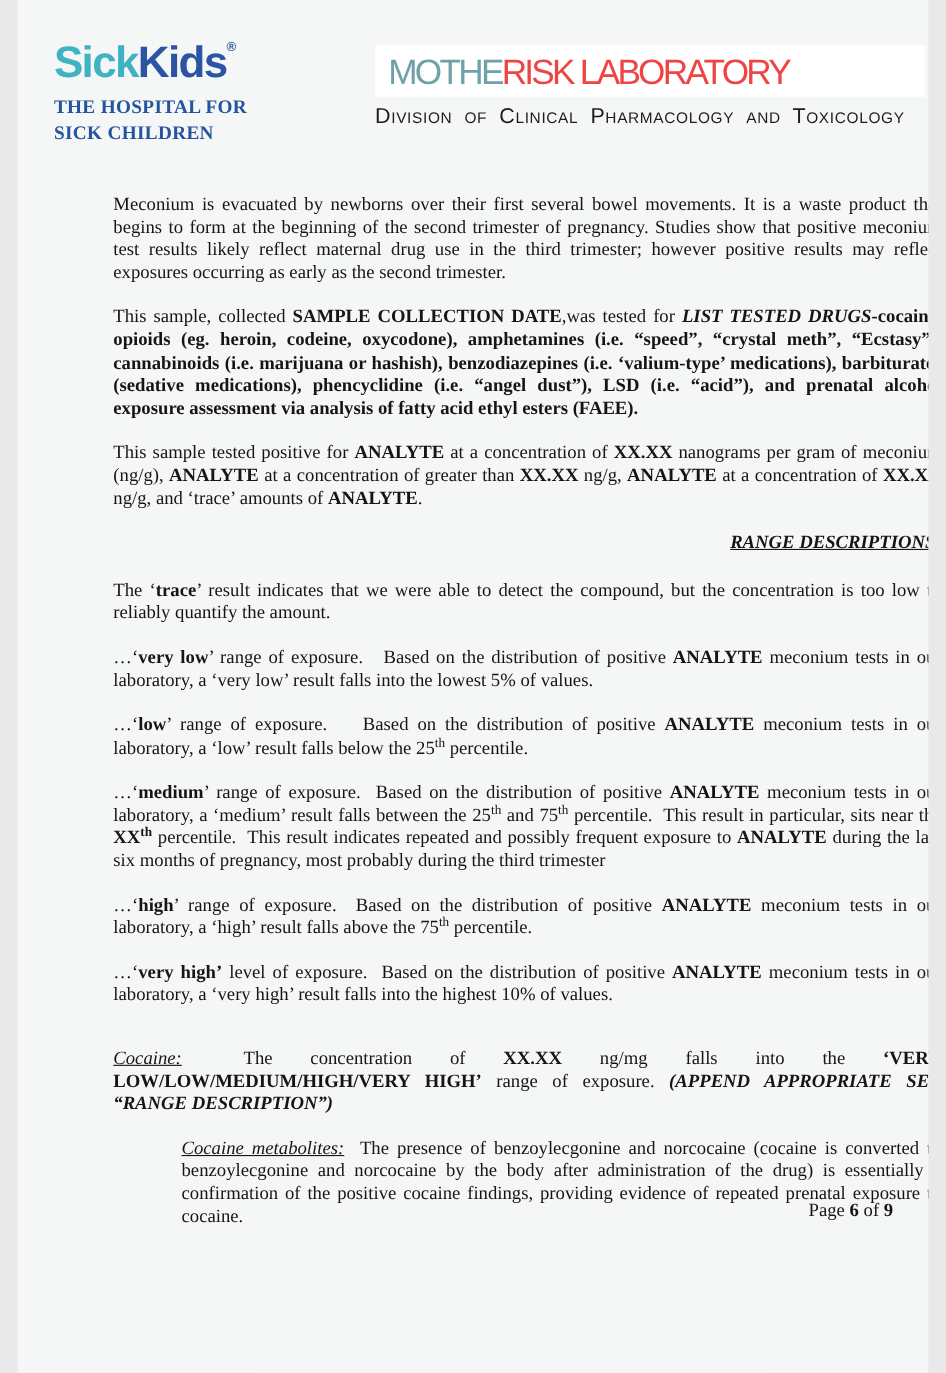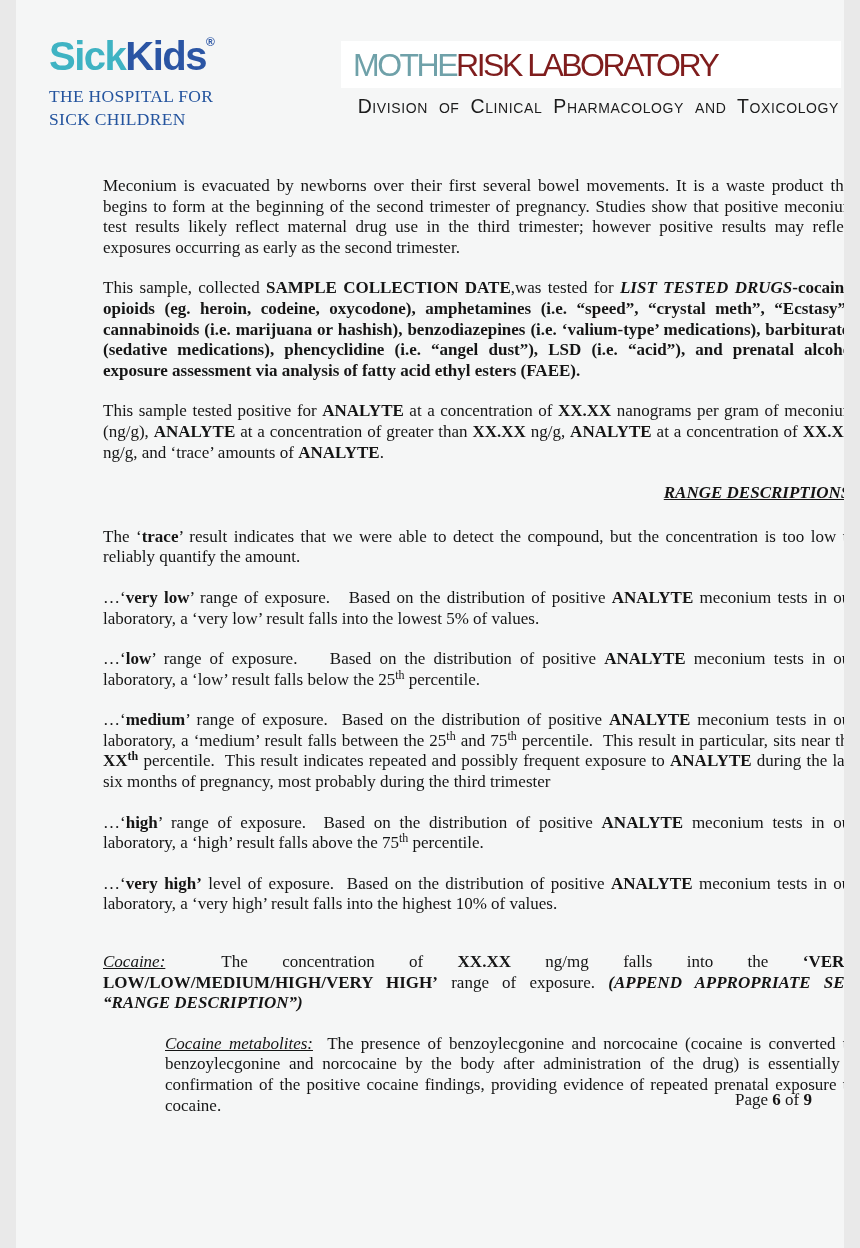--- a/index.html
+++ b/index.html
@@ -16,34 +16,34 @@
 
   
   .sickkids { position: absolute; left: 33px; top: 36px; }
   .sk-word {
     font-family: "Liberation Sans", sans-serif;
     font-weight: bold; font-size: 40px; line-height: 1;
     letter-spacing: -1.5px; white-space: nowrap;
   }
   .sk-reg { font-size: 12px; vertical-align: 24px; letter-spacing: 0; }
   .sk-sub {
-    margin-top: 9px; font-weight: normal; font-size: 17.5px;
+    margin-top: 9px; font-weight: bold; font-size: 17.5px;
     line-height: 1.32; letter-spacing: 0.3px;
   }
 
   .motherisk { position: absolute; left: 325px; top: 41px; width: 500px; }
   .mr-box {
     width: 500px; height: 47px; box-sizing: border-box;
     display: flex; align-items: center; padding-left: 12px;
     font-family: "Liberation Sans", sans-serif;
     font-size: 32px; letter-spacing: -2.5px; white-space: nowrap;
     line-height: 1;
   }
   .mr-sub {
-    margin-top: 7px; text-align: right; padding-right: 2px;
+    margin-top: 7px; text-align: left; padding-right: 2px;
     font-family: "Liberation Sans", sans-serif;
     font-variant: small-caps; font-size: 19.5px;
     letter-spacing: 0.6px; word-spacing: 5px;
   }
 
   
   main { position: absolute; left: 87px; top: 176px; width: 753px; }
   p.doc {
     margin: 0 0 20px 0;
     font-size: 17px; line-height: 20.6px;
@@ -77,21 +77,21 @@
       </div>
       <div class="sk-sub" style="color: rgb(36, 84, 158);">
         <div>THE HOSPITAL FOR</div>
         <div>SICK CHILDREN</div>
       </div>
     </div>
 
     <div class="motherisk">
       <div class="mr-box" style="background: rgb(255, 255, 255);">
         <span style="color: rgb(111, 161, 169);">MOTHE</span>
-          <span style="color: #7f1d1d;">RISK LABORATORY</span>
+          <span style="color: #ef4444;">RISK LABORATORY</span>
       </div>
       <div class="mr-sub" style="color: rgb(28, 28, 28);">Division of Clinical Pharmacology and Toxicology</div>
     </div>
   </header>
 
   <main id="doc-body">
       <p class="doc"><span>Meconium is evacuated by newborns over their first several bowel movements. It is a waste product that begins to form at the beginning of the second trimester of pregnancy. Studies show that positive meconium test results likely reflect maternal drug use in the third trimester; however positive results may reflect exposures occurring as early as the second trimester.</span></p>
       <p class="doc"><span>This sample, collected </span><span class="b">SAMPLE COLLECTION DATE</span><span>,was tested for </span><span class="b i">LIST TESTED DRUGS</span><span class="b">-</span><span class="b">cocaine, opioids (eg. heroin, codeine, oxycodone), amphetamines (i.e. “speed”, “crystal meth”, “Ecstasy”), cannabinoids (i.e. marijuana or hashish), benzodiazepines (i.e. ‘valium-type’ medications), barbiturates (sedative medications), phencyclidine (i.e. “angel dust”), LSD (i.e. “acid”), and prenatal alcohol exposure assessment via analysis of fatty acid ethyl esters (FAEE).</span></p>
       <p class="doc"><span>This sample tested positive for </span><span class="b">ANALYTE</span><span> at a concentration of </span><span class="b">XX.XX</span><span> nanograms per gram of meconium (ng/g), </span><span class="b">ANALYTE</span><span> at a concentration of greater than </span><span class="b">XX.XX</span><span> ng/g, </span><span class="b">ANALYTE</span><span> at a concentration of </span><span class="b">XX.XX</span><span> ng/g, and ‘trace’ amounts of </span><span class="b">ANALYTE</span><span>.</span></p>
       <p class="doc heading"><span class="b i u">RANGE DESCRIPTIONS:</span></p>

